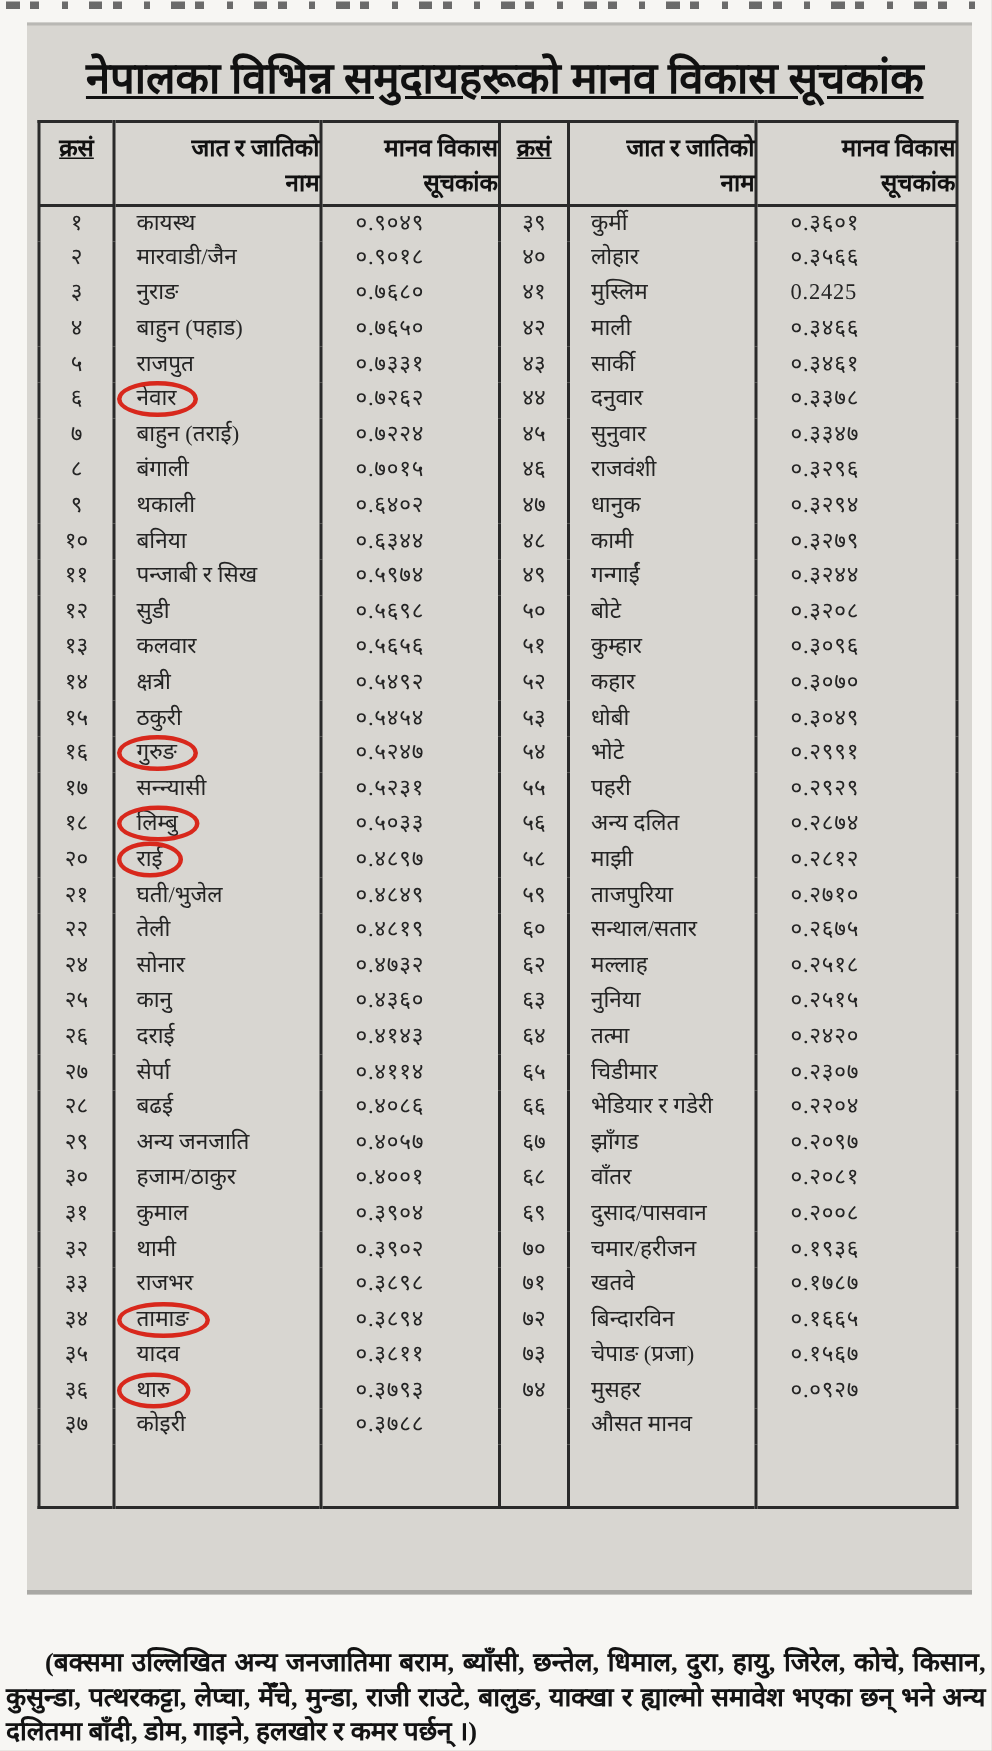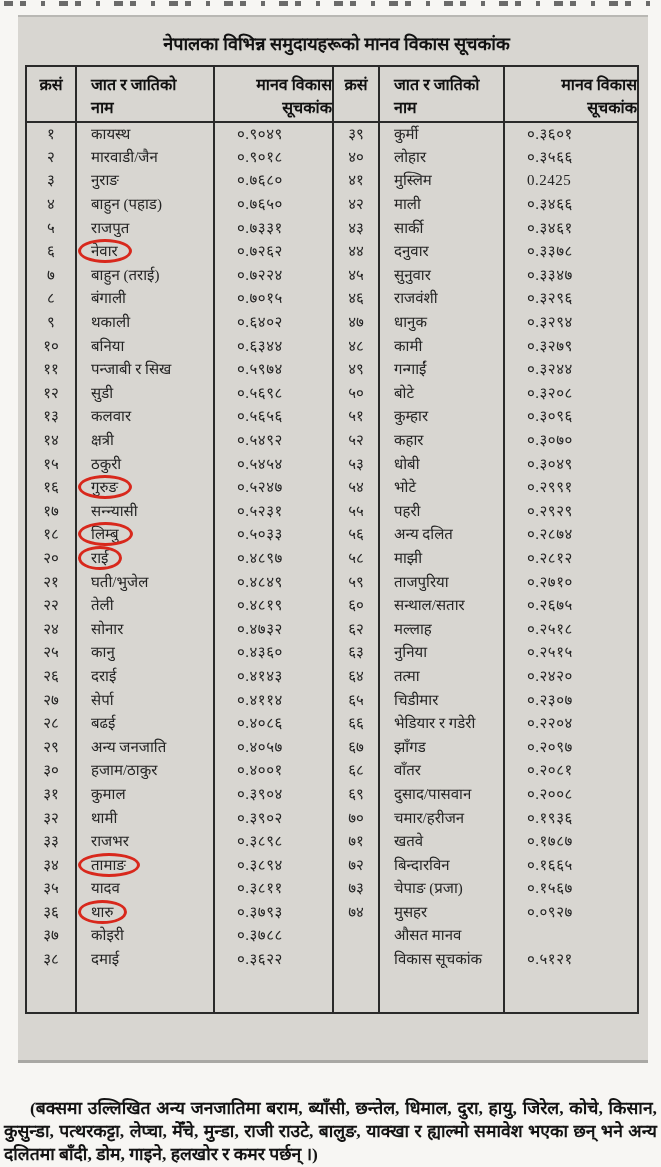--- a/index.html
+++ b/index.html
@@ -31,26 +31,27 @@
   .panel{
     margin:9px 13px 0 18px;
     width:630px;
     height:1048px;
     background:var(--panel);
     border-top:2px solid #b9b8b4;
     border-bottom:3px solid #a9a8a4;
     padding:8px 0 0 7px;
   }
   .doc-title{
-    font-size:18px;
+    font-size:29px;
     font-weight:bold;
     text-align:center;
     letter-spacing:0;
     color:#111;
     padding:6px 0 10px 0;
+    text-decoration:underline;
   }
   table.hdi{
     border-collapse:collapse;
     table-layout:fixed;
     width:612px;
     background:var(--panel);
     border:2px solid var(--line);
   }
   col.c1{width:50px;} col.c2{width:138px;} col.c3{width:119px;}
   col.c4{width:46px;}  col.c5{width:125px;} col.c6{width:134px;}
@@ -63,22 +64,22 @@
   thead th{
     border-bottom:2px solid var(--line);
     vertical-align:top;
     padding-top:6px;
     height:56px;
     font-weight:bold;
     font-size:16px;
     line-height:1.45;
     color:#111;
   }
-  thead th.h-sn{text-align:center;}
-  thead th.h-name{text-align:left; padding-left:14px;}
+  thead th.h-sn{text-align:center;text-decoration:underline;}
+  thead th.h-name{text-align:right; padding-left:14px;}
   thead th.h-val{text-align:right; padding-left:26px;}
   tbody tr{height:23.6px;}
   tbody td{font-size:15px; line-height:1; vertical-align:middle; color:#242424;}
   td.c-sn{text-align:center;}
   td.c-name{text-align:left; padding-left:14px;}
   td.c-val{text-align:left; padding-left:22px; letter-spacing:.5px;}
   tr.filler{height:42px;}
   .circled{display:inline-block; position:relative;font-family:Liberation Serif, serif;}
   .circled::after{
     content:"";
@@ -411,28 +412,20 @@
     <td class="c-val">०.०९२७</td>
   </tr>
         <tr>
     <td class="c-sn">३७</td>
     <td class="c-name"><span class="nm">कोइरी</span></td>
     <td class="c-val">०.३७८८</td>
     <td class="c-sn"></td>
     <td class="c-name"><span class="nm">औसत मानव</span></td>
     <td class="c-val"></td>
   </tr>
-        <tr>
-    <td class="c-sn">३८</td>
-    <td class="c-name"><span class="nm">दमाई</span></td>
-    <td class="c-val">०.३६२२</td>
-    <td class="c-sn"></td>
-    <td class="c-name"><span class="nm">विकास सूचकांक</span></td>
-    <td class="c-val">०.५१२१</td>
-  </tr>
         <tr class="filler">
     <td class="c-sn"></td>
     <td class="c-name"><span class="nm"></span></td>
     <td class="c-val"></td>
     <td class="c-sn"></td>
     <td class="c-name"><span class="nm"></span></td>
     <td class="c-val"></td>
   </tr>
       </tbody>
   </table>

